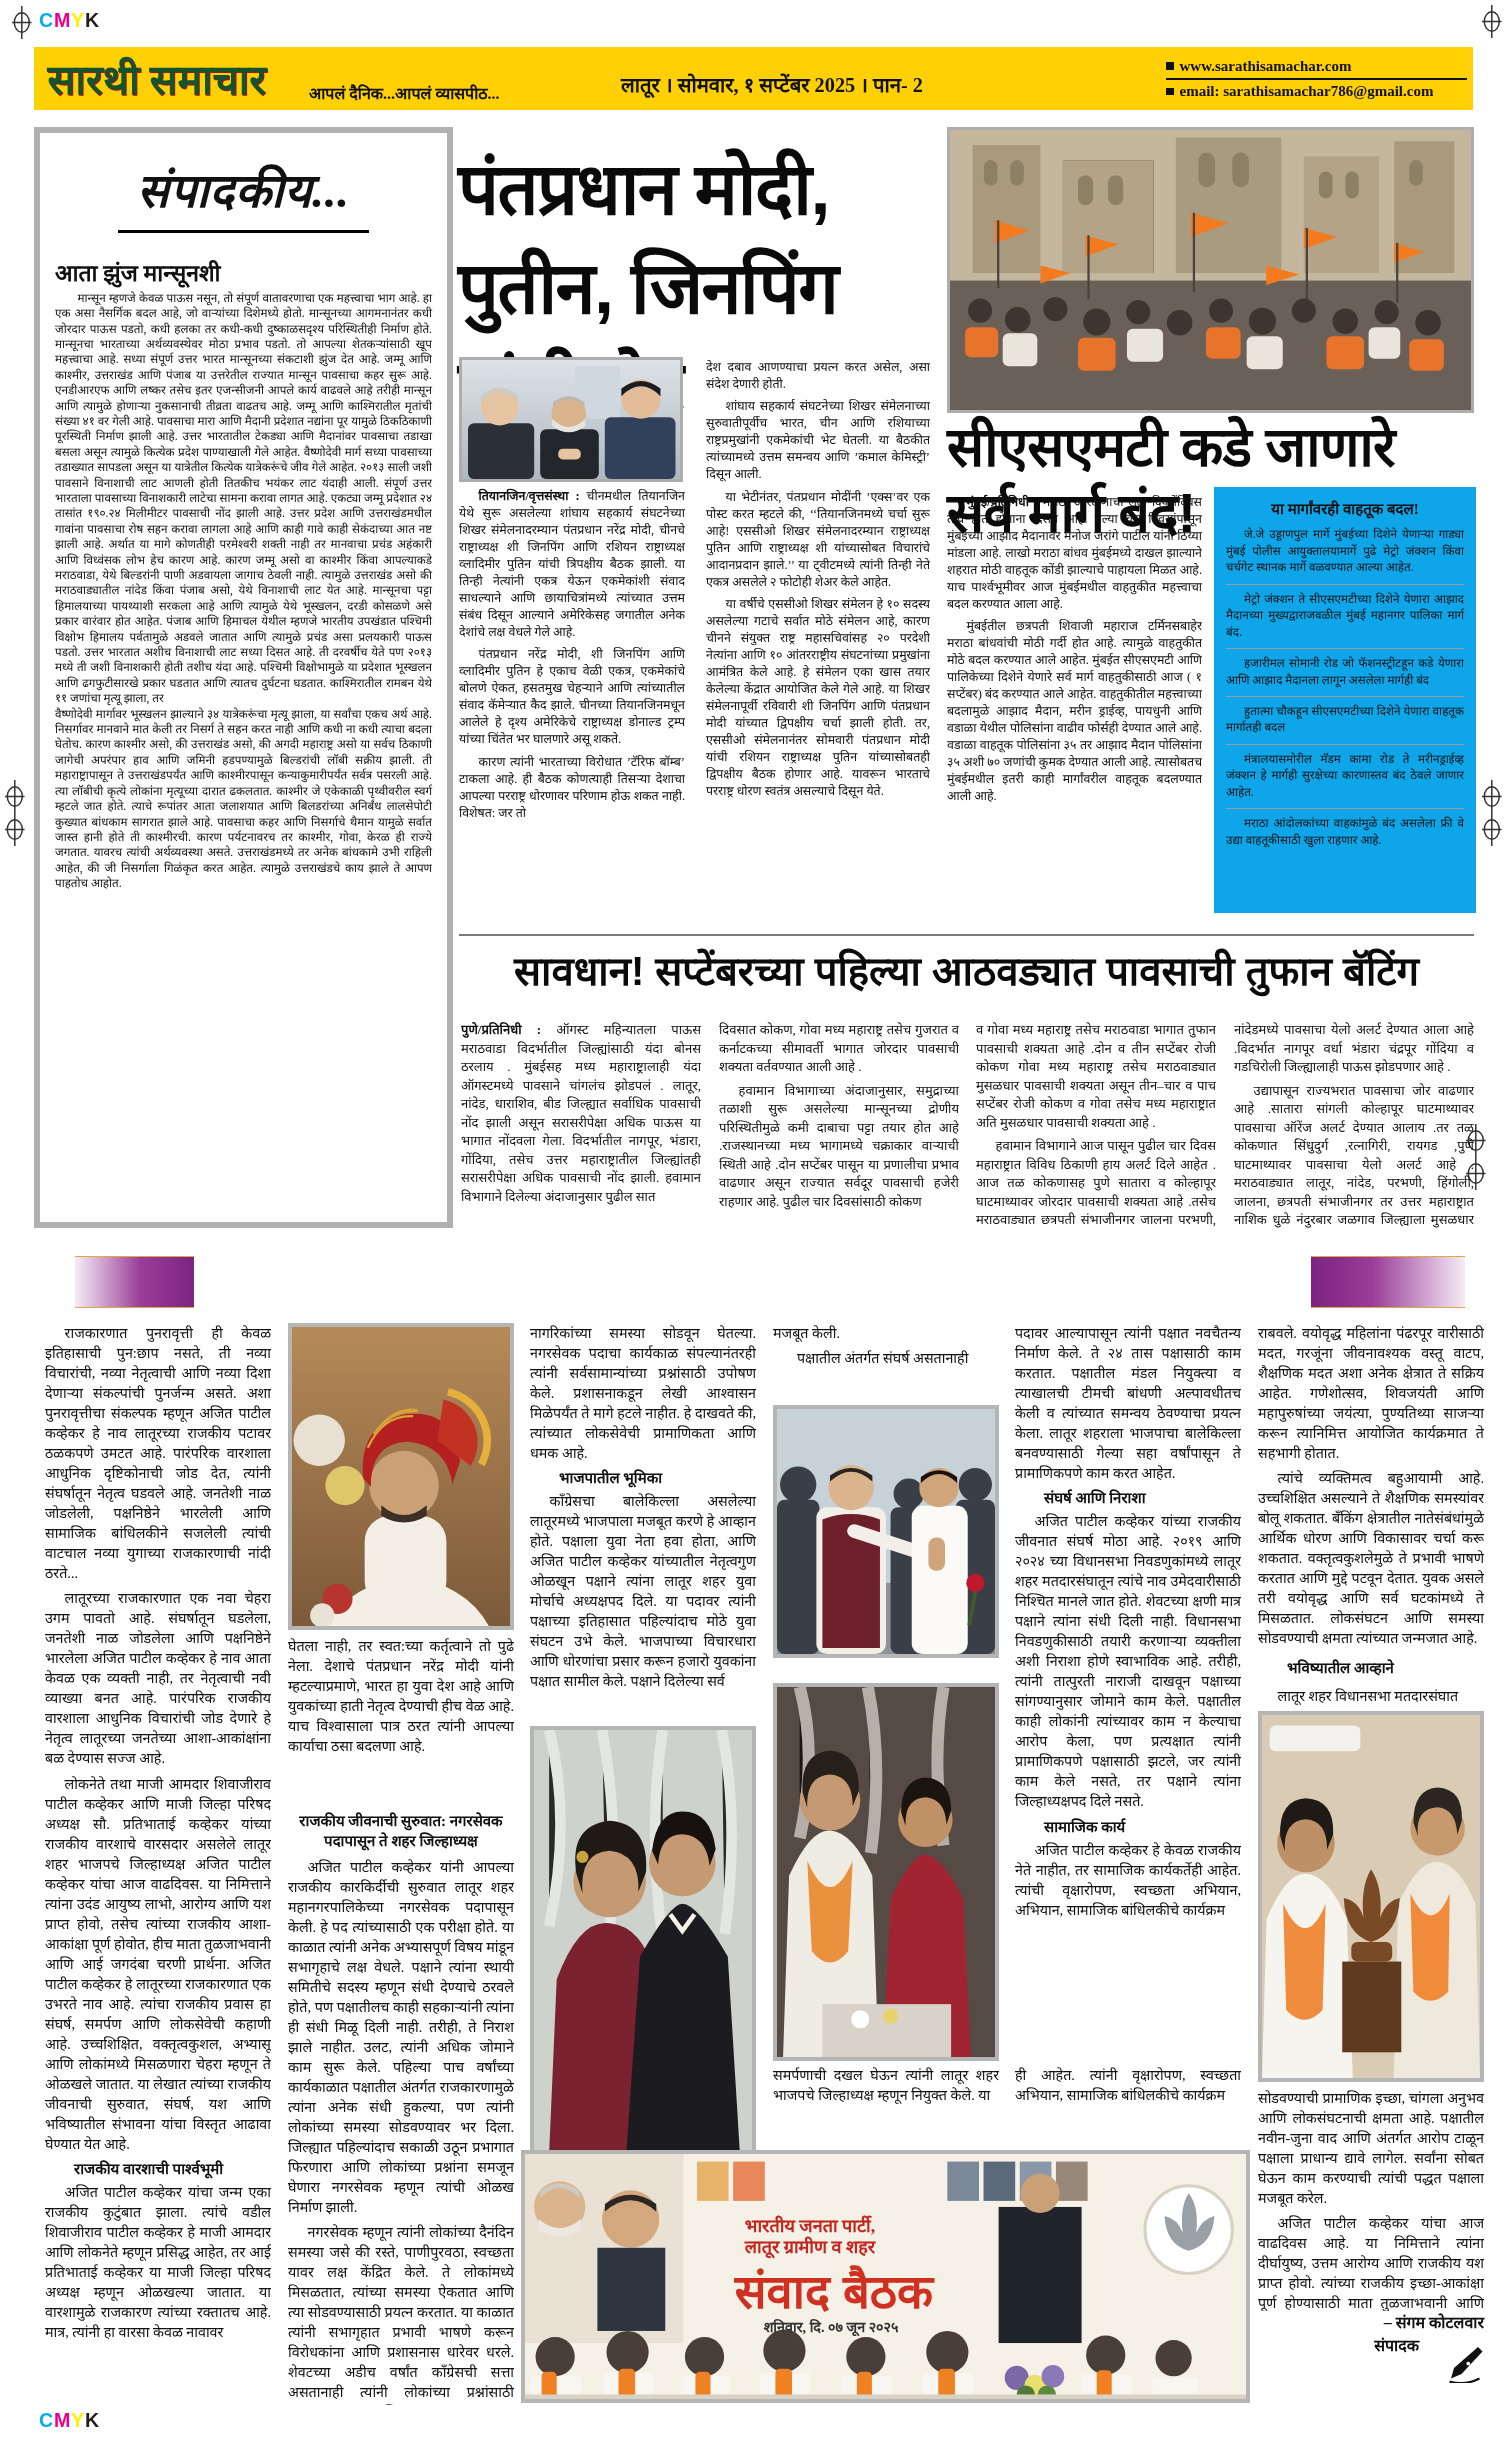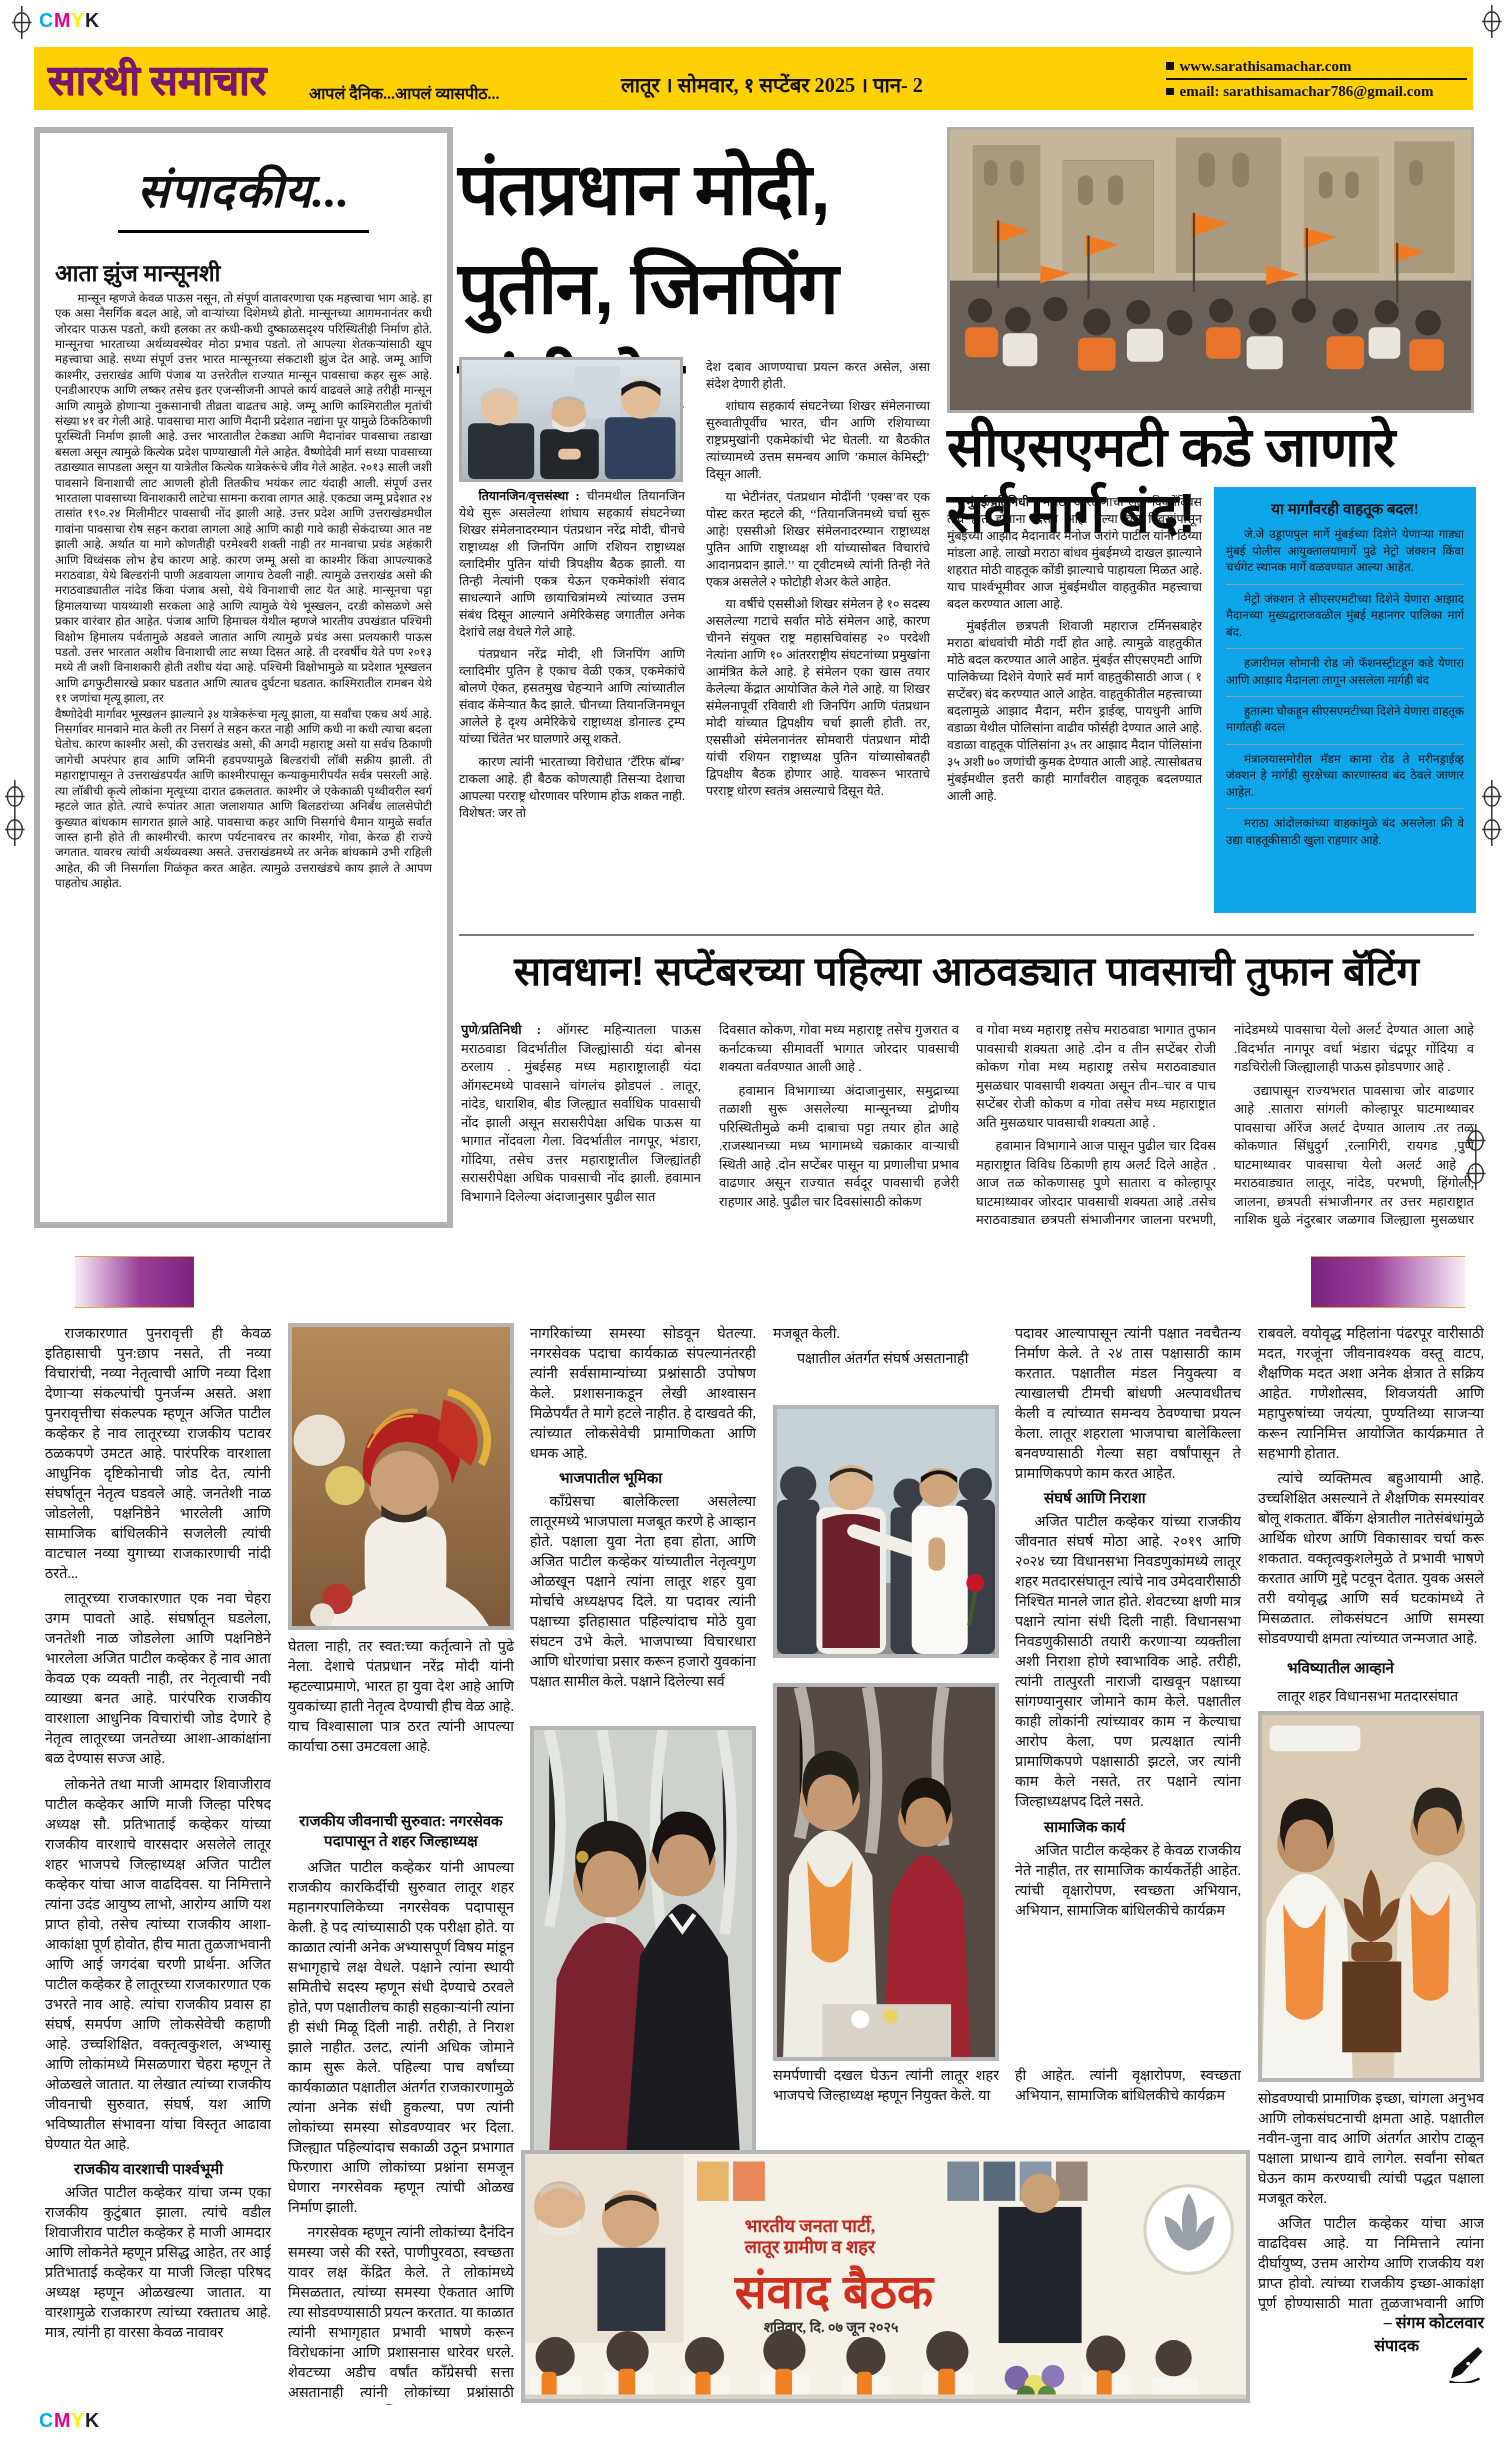--- a/index.html
+++ b/index.html
@@ -3,21 +3,21 @@
 <meta charset="utf-8">
 <style>
   html,body{margin:0;padding:0;background:#e8e8e8;}
   .page{position:relative;width:1506px;height:2450px;background:#ffffff;overflow:hidden;
         font-family:"Liberation Serif","DejaVu Serif",serif;color:#111;}
   
   .cmyk{position:absolute;font-family:"Liberation Sans",sans-serif;font-weight:bold;font-size:19.6px;letter-spacing:0.8px;}
   .regmark{position:absolute;width:25.6px;height:33px;}
   
   .mast{position:absolute;left:34px;top:47px;width:1439px;height:63px;background:#FFD105;}
-  .mast-title{position:absolute;left:13.6px;top:3px;font-size:41px;font-weight:800;color:#701a75;
+  .mast-title{position:absolute;left:13.6px;top:3px;font-size:41px;font-weight:800;color:#14532d;
               font-family:"Liberation Serif",serif;text-shadow:0.8px 0.8px 0 #b00f17;white-space:nowrap;}
   .mast-tag{position:absolute;left:275px;top:35px;font-size:16px;font-weight:bold;color:#111;white-space:nowrap;}
   .mast-date{position:absolute;left:527px;top:22.6px;width:422px;text-align:center;font-size:20.3px;font-weight:bold;color:#111;white-space:nowrap;}
   .mast-contact{position:absolute;right:6px;top:9px;width:301px;font-size:15px;font-weight:bold;}
   .mc-row{display:flex;align-items:center;gap:6px;padding:1.5px 0;}
   .mc-sq{width:7.5px;height:7.5px;background:#111;display:inline-block;flex:0 0 auto;}
   .mc-line{height:2.3px;background:#111;margin:1.5px 0;}
   
   .edbox{position:absolute;left:34px;top:127px;width:419px;height:1101px;border:6.8px solid #b1b1b1;
          box-sizing:border-box;background:#fff;padding:13.6px 15px;overflow:hidden;}
@@ -317,21 +317,21 @@
           <path d="M108 142 q24 -34 58 -30"></path>
           <path d="M120 128 q20 -22 46 -18"></path>
         </g>
       <path d="M200 96 a58 58 0 0 1 36 88 l-44 -34 z" fill="#c23222"></path>
       <path d="M206 86 a66 66 0 0 1 44 96" stroke="#e5b13c" stroke-width="10" fill="none"></path>
       <circle cx="60" cy="360" r="20" fill="#b8352f"></circle>
         <circle cx="40" cy="382" r="16" fill="#e8e3d6"></circle>
     </svg>
   </div>
   <div class="col feat-col" style="left:288px;top:1636px;width:226px;height:170px;">
-    <p class="nofirst" style="text-indent:0;">घेतला नाही, तर स्वत:च्या कर्तृत्वाने तो पुढे नेला. देशाचे पंतप्रधान नरेंद्र मोदी यांनी म्हटल्याप्रमाणे, भारत हा युवा देश आहे आणि युवकांच्या हाती नेतृत्व देण्याची हीच वेळ आहे. याच विश्वासाला पात्र ठरत त्यांनी आपल्या कार्याचा ठसा उमटवला आहे.</p>
+    <p class="nofirst" style="text-indent:0;">घेतला नाही, तर स्वत:च्या कर्तृत्वाने तो पुढे नेला. देशाचे पंतप्रधान नरेंद्र मोदी यांनी म्हटल्याप्रमाणे, भारत हा युवा देश आहे आणि युवकांच्या हाती नेतृत्व देण्याची हीच वेळ आहे. याच विश्वासाला पात्र ठरत त्यांनी आपल्या कार्याचा ठसा बदलणा आहे.</p>
   </div>
   <div class="col feat-col" style="left:288px;top:1808px;width:226px;height:48px;text-align:left;">
     <div class="feat-sub" style="text-indent:0;text-align:center;">राजकीय जीवनाची सुरुवात: नगरसेवक पदापासून ते शहर जिल्हाध्यक्ष</div>
   </div>
   <div class="col feat-col" style="left:288px;top:1857px;width:226px;height:548px;">
     <p>अजित पाटील कव्हेकर यांनी आपल्या राजकीय कारकिर्दीची सुरुवात लातूर शहर महानगरपालिकेच्या नगरसेवक पदापासून केली. हे पद त्यांच्यासाठी एक परीक्षा होते. या काळात त्यांनी अनेक अभ्यासपूर्ण विषय मांडून सभागृहाचे लक्ष वेधले. पक्षाने त्यांना स्थायी समितीचे सदस्य म्हणून संधी देण्याचे ठरवले होते, पण पक्षातीलच काही सहकाऱ्यांनी त्यांना ही संधी मिळू दिली नाही. तरीही, ते निराश झाले नाहीत. उलट, त्यांनी अधिक जोमाने काम सुरू केले. पहिल्या पाच वर्षांच्या कार्यकाळात पक्षातील अंतर्गत राजकारणामुळे त्यांना अनेक संधी हुकल्या, पण त्यांनी लोकांच्या समस्या सोडवण्यावर भर दिला. जिल्ह्यात पहिल्यांदाच सकाळी उठून प्रभागात फिरणारा आणि लोकांच्या प्रश्नांना समजून घेणारा नगरसेवक म्हणून त्यांची ओळख निर्माण झाली.</p>
     <p>नगरसेवक म्हणून त्यांनी लोकांच्या दैनंदिन समस्या  जसे की रस्ते, पाणीपुरवठा, स्वच्छता  यावर लक्ष केंद्रित केले. ते लोकांमध्ये मिसळतात, त्यांच्या समस्या ऐकतात आणि त्या सोडवण्यासाठी प्रयत्न करतात. या काळात त्यांनी सभागृहात प्रभावी भाषणे करून विरोधकांना आणि प्रशासनास धारेवर धरले. शेवटच्या अडीच वर्षांत काँग्रेसची सत्ता असतानाही त्यांनी लोकांच्या प्रश्नांसाठी आवाज उठवला आणि</p>
   </div>
 
   <div class="col feat-col" style="left:530px;top:1323px;width:226px;height:401px;">

